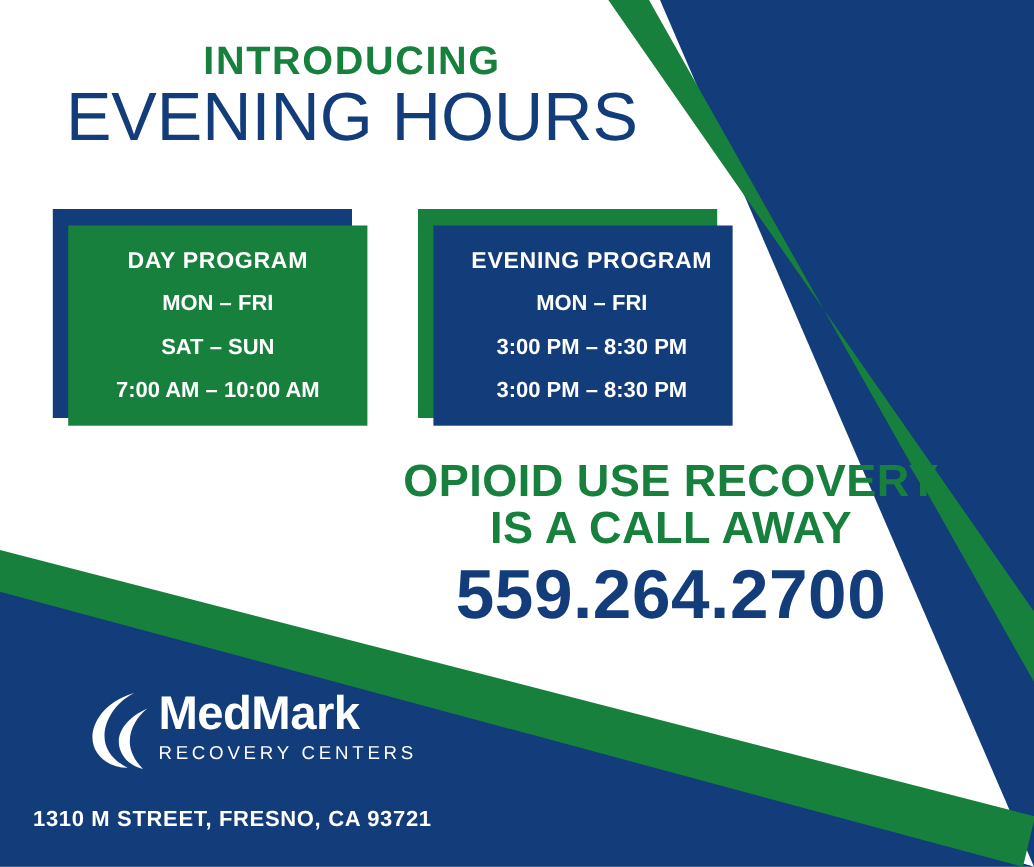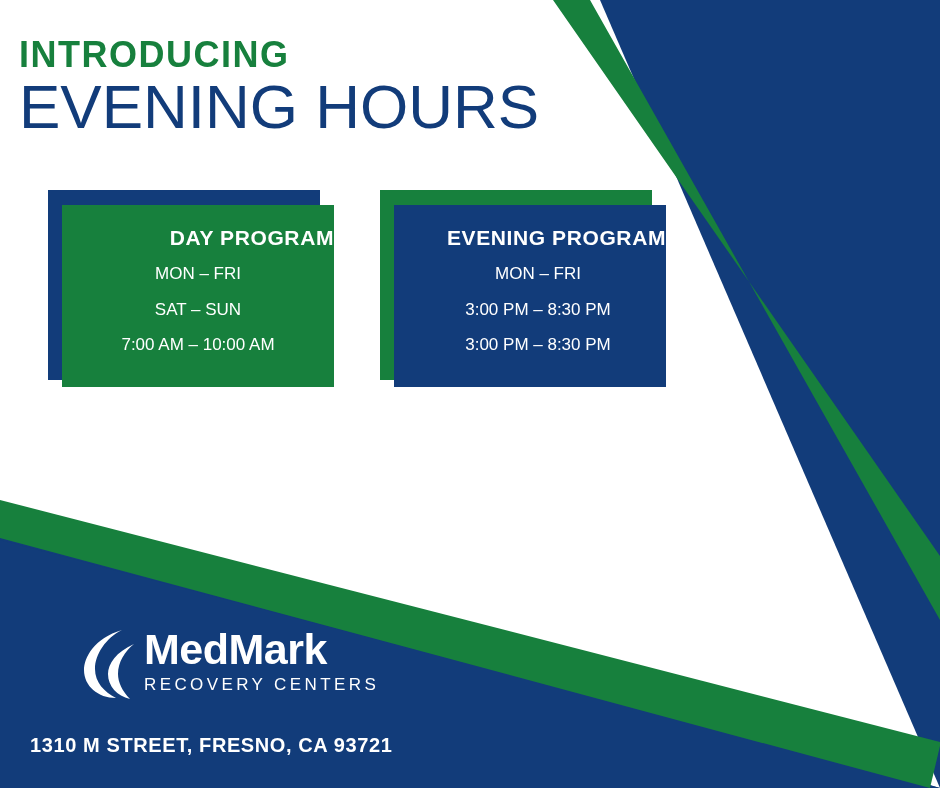--- a/index.html
+++ b/index.html
@@ -24,21 +24,21 @@
   
   .bg-layer { position: absolute; inset: 0; }
   .bg-layer svg { display: block; width: 940px; height: 788px; }
 
   
   .headline-wrap {
     position: absolute;
     left: 0;
     top: 36px;
     width: 640px;
-    margin-left: 19px;
+    text-align: center;
   }
   .introducing {
     font-size: 36px;
     font-weight: bold;
     letter-spacing: 1.5px;
     color: #17803d;
     line-height: 1.05;
     margin: 0 0 2px 0;
   }
   .evening-hours {
@@ -59,25 +59,24 @@
   }
   .card-shadow {
     position: absolute;
     box-sizing: border-box;
   }
   .card-title {
     font-size: 21px;
     font-weight: bold;
     letter-spacing: 0.6px;
     margin: 0 0 4px 0;
-    text-align: right;
   }
   .card-line {
-    font-size: 17px;
-    font-weight: normal;
+    font-size: 20px;
+    font-weight: bold;
     line-height: 1.33;
     margin: 13px;
   }
 
   #day-shadow {
     left: 48px;
     top: 190px;
     width: 272px;
     height: 190px;
     background: #123c7a;
@@ -200,20 +199,25 @@
   </div>
 
   <div class="card-shadow" id="evening-shadow"></div>
   <div class="card" id="evening-card">
     <div class="card-title">EVENING PROGRAM</div>
     <div class="card-line">MON – FRI</div>
     <div class="card-line">3:00 PM – 8:30 PM</div>
     <div class="card-line">3:00 PM – 8:30 PM</div>
   </div>
 
+  <div class="cta-wrap">
+    <div class="cta-line">OPIOID USE RECOVERY</div>
+    <div class="cta-line">IS A CALL AWAY</div>
+    <div class="phone">559.264.2700</div>
+  </div>
 
   <div class="logo-wrap">
     <span class="logo-mark">
       <svg viewBox="0 0 56 72" xmlns="http://www.w3.org/2000/svg">
         <path d="M40 2 C12 10 2 30 2 42 C2 58 16 70 34 70 C22 64 13 54 13 41 C13 26 24 10 40 2 Z" fill="#ffffff"></path>
         <path d="M52 16 C34 24 26 36 26 46 C26 58 35 68 48 71 C40 63 36 54 36 46 C36 34 43 23 52 16 Z" fill="#ffffff"></path>
       </svg>
     </span>
     <span class="logo-text-block">
       <span class="logo-name">MedMark</span>

